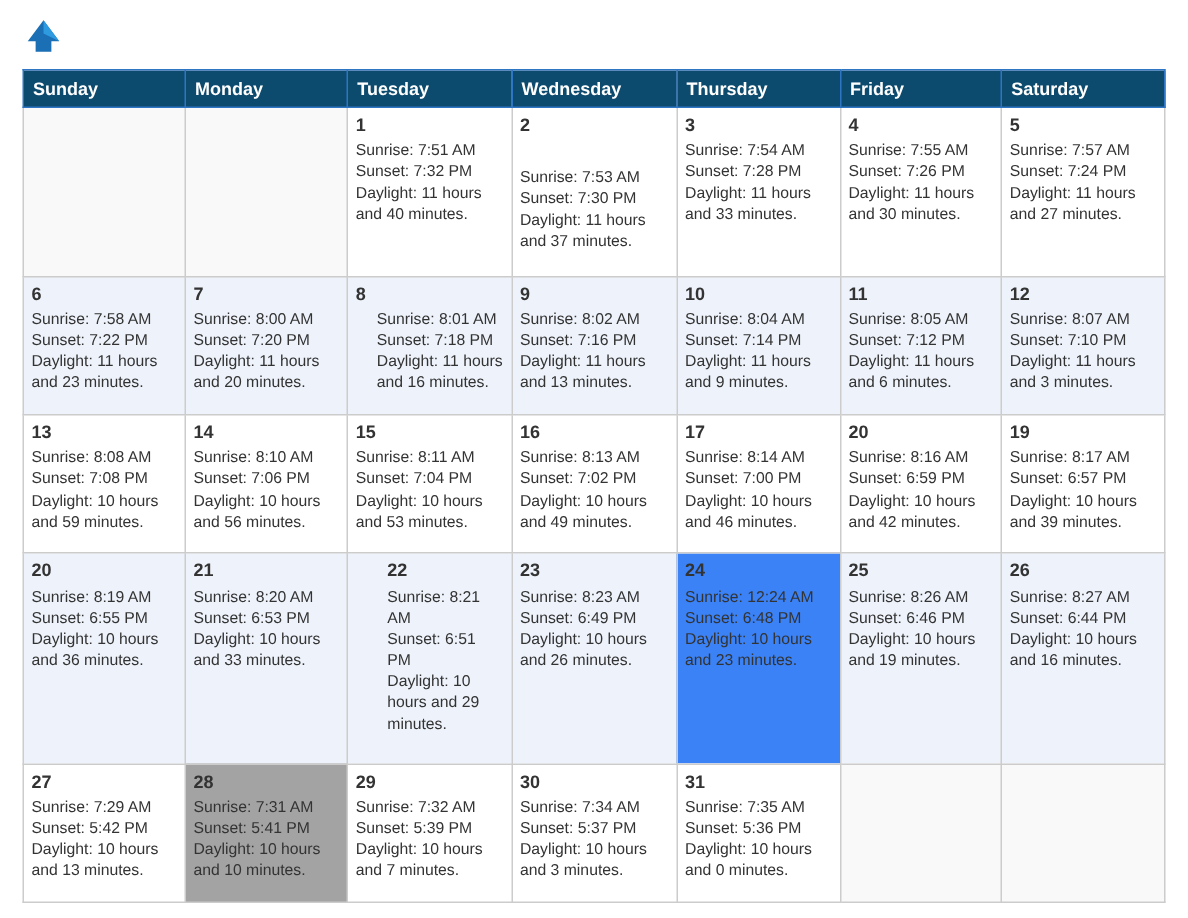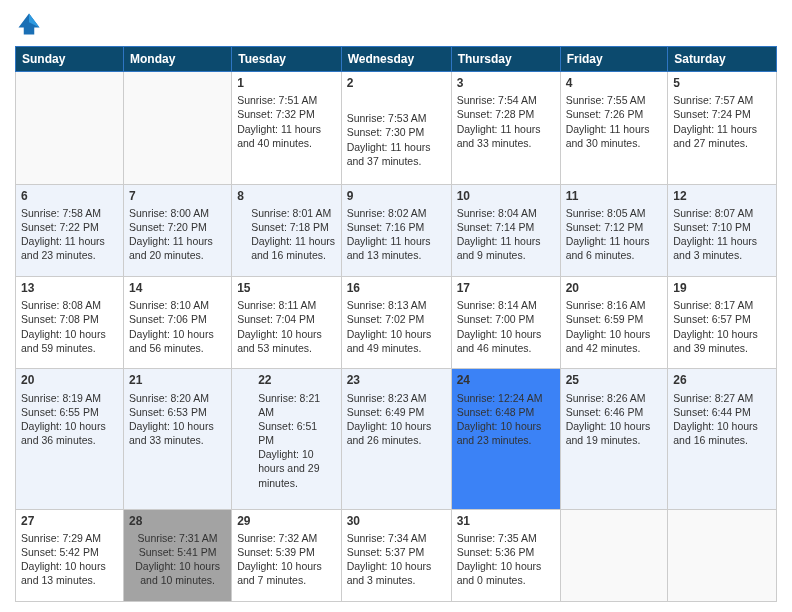--- a/index.html
+++ b/index.html
@@ -298,21 +298,21 @@
         </tr>
         <tr>
           <td style="background-color: rgb(255, 255, 255);">
             <span class="day-num">27</span>
             <div class="day-info" style="white-space: pre-line;">Sunrise: 7:29 AM
 Sunset: 5:42 PM
 Daylight: 10 hours and 13 minutes.</div>
           </td>
           <td style="background-color: #a3a3a3;">
             <span class="day-num">28</span>
-            <div class="day-info" style="white-space: pre-line; text-align: center;">Sunrise: 7:31 AM
+            <div class="day-info" style="white-space: pre-line;">Sunrise: 7:31 AM
 Sunset: 5:41 PM
 Daylight: 10 hours and 10 minutes.</div>
           </td>
           <td style="background-color: rgb(255, 255, 255);">
             <span class="day-num">29</span>
             <div class="day-info" style="white-space: pre-line;">Sunrise: 7:32 AM
 Sunset: 5:39 PM
 Daylight: 10 hours and 7 minutes.</div>
           </td>
           <td style="background-color: rgb(255, 255, 255);">

